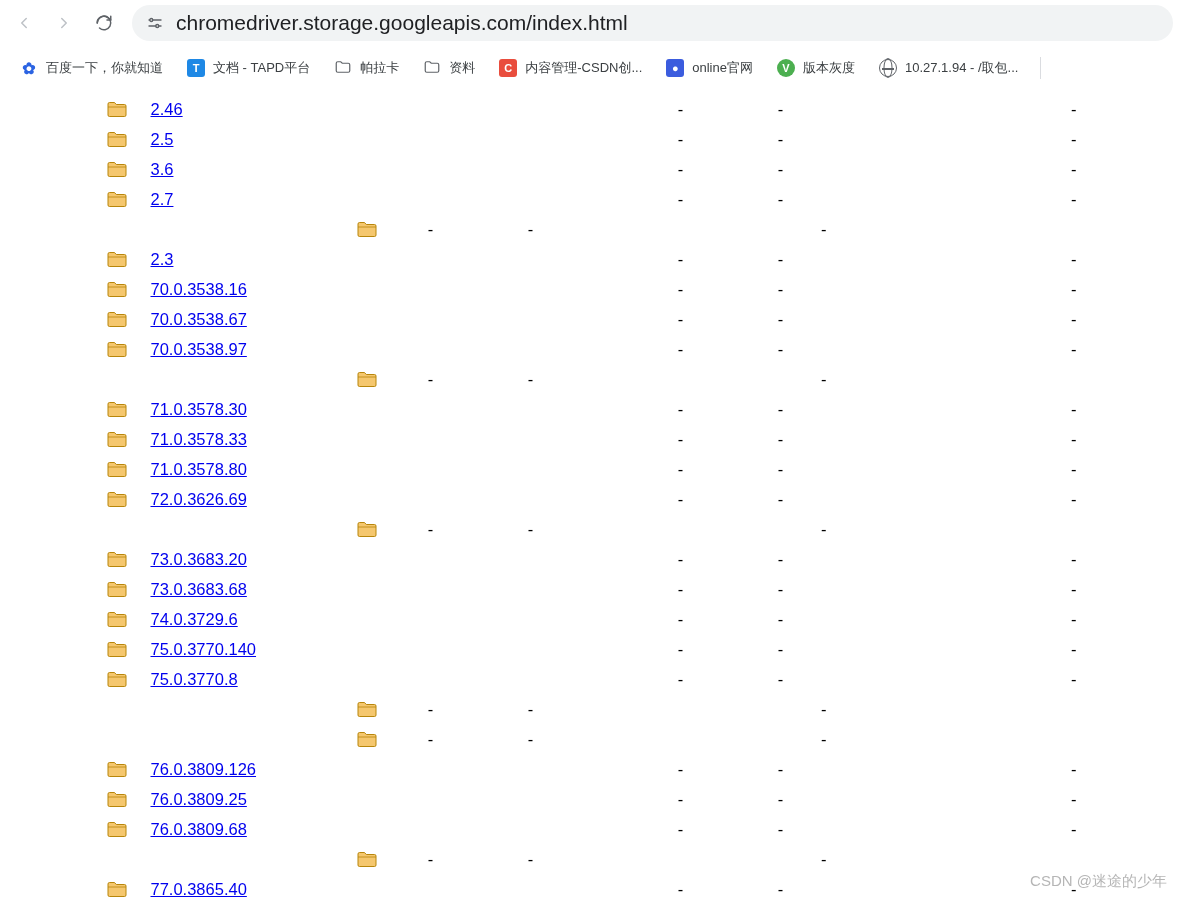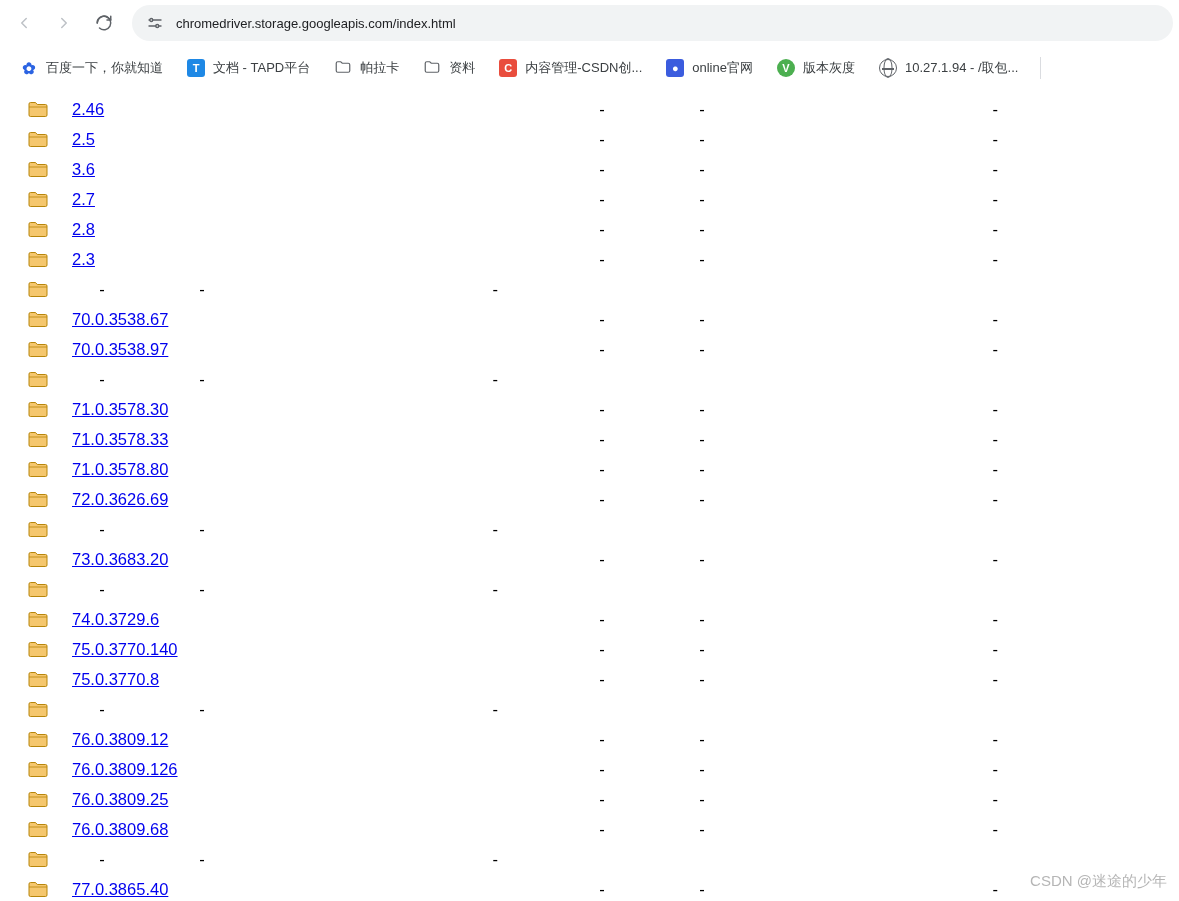--- a/index.html
+++ b/index.html
@@ -4,36 +4,36 @@
   <style>
     * { margin: 0; padding: 0; box-sizing: border-box; }
     body { font-family: Arial, "Microsoft YaHei", sans-serif; font-size: 14px; background: #fff; width: 1179px; overflow: hidden; }
     .toolbar { display: flex; align-items: center; height: 46px; padding: 0 6px; gap: 4px; }
     .nav-btn { width: 36px; height: 36px; display:flex; align-items:center; justify-content:center; border-radius:50%; color:#5f6368; cursor:pointer; }
     .nav-btn.disabled { color:#bdc1c6; cursor:default; }
     .nav-btn svg { width:18px; height:18px; stroke:currentColor; fill:none; stroke-width:2; stroke-linecap:round; stroke-linejoin:round; }
     .addr-bar { flex:1; display:flex; align-items:center; background:#f1f3f4; border-radius:22px; height:36px; padding:0 14px; margin-left:6px; gap:12px; color:#202124; }
     .site-icon { display:flex; align-items:center; color:#5f6368; }
     .site-icon svg { width:18px; height:18px; stroke:currentColor; fill:none; stroke-width:1.8; stroke-linecap:round; stroke-linejoin:round; }
-    .url-text { font-size:13px; color:#202124; }
+    .url-text { font-size:21px; color:#202124; }
     .bookmarks { display:flex; align-items:center; height:44px; padding:0 12px; gap:8px; }
     .bm-item { display:flex; align-items:center; gap:8px; padding:4px 8px; border-radius:4px; color:#3c4043; font-size:13px; white-space:nowrap; cursor:pointer; }
     .fav { width:18px; height:18px; border-radius:3px; display:flex; align-items:center; justify-content:center; font-size:11px; font-weight:bold; color:#fff; }
     .fav-baidu { color:#2b63e2; font-size:16px; background:none; }
     .fav-tapd { background:#1e88e5; }
     .fav-csdn { background:#e94d3d; }
     .fav-online { background:#3b5cde; }
     .fav-ver { background:#4caf50; border-radius:50%; }
     .fav-ip { width:18px;height:18px; border:1.6px solid #5f6368; border-radius:50%; position:relative; }
     .fav-ip::before { content:""; position:absolute; left:2px; right:2px; top:50%; height:1.6px; background:#5f6368; }
     .fav-ip::after { content:""; position:absolute; top:-1.6px; bottom:-1.6px; left:50%; width:7px; transform:translateX(-50%); border:1.6px solid #5f6368; border-radius:50%; }
     .fav-folder svg { width:18px; height:18px; fill:none; stroke:#5f6368; stroke-width:1.6; }
     .bm-divider { width:1px; height:22px; background:#dadce0; margin-left:6px; }
     .content { padding-left:24px; padding-top:4px; }
-    .row { display:flex; align-items:center; height:30px; font-size:16.5px; }
+    .row { display:flex; align-items:center; height:30px; font-size:16.5px;justify-content:center; }
     .cell-icon { width:28px; display:flex; justify-content:center; }
     .folder-icon svg { width:20px; height:17px; }
     .cell-name { width:500px; padding-left:20px; }
     .cell-name a { color:#0000EE; text-decoration:underline; cursor:pointer; }
     .cell-col { width:100px; text-align:center; color:#000; }
     .cell-col3 { width:270px; text-align:right; padding-right:24px; color:#000; }
     .watermark { position:fixed; bottom:10px; right:12px; color:rgba(120,120,120,0.55); font-size:15px; }
   </style>
 </head>
 <body>
@@ -162,21 +162,20 @@
       <div class="cell-col">-</div>
       <div class="cell-col3">-</div>
     </div>
     <div class="row">
       <div class="cell-icon folder-icon">
         <svg viewBox="0 0 20 17">
           <path d="M1 3 a1.5 1.5 0 0 1 1.5-1.5 h5 l1.8 2 h8.2 a1.5 1.5 0 0 1 1.5 1.5 v9 a1.5 1.5 0 0 1-1.5 1.5 h-15 a1.5 1.5 0 0 1-1.5-1.5 z" fill="#f5c76e" stroke="#b8860b" stroke-width="1"></path>
           <path d="M1 6 h18" stroke="#b8860b" stroke-width="0.8"></path>
         </svg>
       </div>
-      <div class="cell-name"><a>2.8</a></div>
       <div class="cell-col">-</div>
       <div class="cell-col">-</div>
       <div class="cell-col3">-</div>
     </div>
     <div class="row">
       <div class="cell-icon folder-icon">
         <svg viewBox="0 0 20 17">
           <path d="M1 3 a1.5 1.5 0 0 1 1.5-1.5 h5 l1.8 2 h8.2 a1.5 1.5 0 0 1 1.5 1.5 v9 a1.5 1.5 0 0 1-1.5 1.5 h-15 a1.5 1.5 0 0 1-1.5-1.5 z" fill="#f5c76e" stroke="#b8860b" stroke-width="1"></path>
           <path d="M1 6 h18" stroke="#b8860b" stroke-width="0.8"></path>
         </svg>
@@ -186,20 +185,21 @@
       <div class="cell-col">-</div>
       <div class="cell-col3">-</div>
     </div>
     <div class="row">
       <div class="cell-icon folder-icon">
         <svg viewBox="0 0 20 17">
           <path d="M1 3 a1.5 1.5 0 0 1 1.5-1.5 h5 l1.8 2 h8.2 a1.5 1.5 0 0 1 1.5 1.5 v9 a1.5 1.5 0 0 1-1.5 1.5 h-15 a1.5 1.5 0 0 1-1.5-1.5 z" fill="#f5c76e" stroke="#b8860b" stroke-width="1"></path>
           <path d="M1 6 h18" stroke="#b8860b" stroke-width="0.8"></path>
         </svg>
       </div>
+      <div class="cell-name"><a>70.0.3538.16</a></div>
       <div class="cell-col">-</div>
       <div class="cell-col">-</div>
       <div class="cell-col3">-</div>
     </div>
     <div class="row">
       <div class="cell-icon folder-icon">
         <svg viewBox="0 0 20 17">
           <path d="M1 3 a1.5 1.5 0 0 1 1.5-1.5 h5 l1.8 2 h8.2 a1.5 1.5 0 0 1 1.5 1.5 v9 a1.5 1.5 0 0 1-1.5 1.5 h-15 a1.5 1.5 0 0 1-1.5-1.5 z" fill="#f5c76e" stroke="#b8860b" stroke-width="1"></path>
           <path d="M1 6 h18" stroke="#b8860b" stroke-width="0.8"></path>
         </svg>
@@ -303,20 +303,21 @@
       <div class="cell-col">-</div>
       <div class="cell-col3">-</div>
     </div>
     <div class="row">
       <div class="cell-icon folder-icon">
         <svg viewBox="0 0 20 17">
           <path d="M1 3 a1.5 1.5 0 0 1 1.5-1.5 h5 l1.8 2 h8.2 a1.5 1.5 0 0 1 1.5 1.5 v9 a1.5 1.5 0 0 1-1.5 1.5 h-15 a1.5 1.5 0 0 1-1.5-1.5 z" fill="#f5c76e" stroke="#b8860b" stroke-width="1"></path>
           <path d="M1 6 h18" stroke="#b8860b" stroke-width="0.8"></path>
         </svg>
       </div>
+      <div class="cell-name"><a>73.0.3683.68</a></div>
       <div class="cell-col">-</div>
       <div class="cell-col">-</div>
       <div class="cell-col3">-</div>
     </div>
     <div class="row">
       <div class="cell-icon folder-icon">
         <svg viewBox="0 0 20 17">
           <path d="M1 3 a1.5 1.5 0 0 1 1.5-1.5 h5 l1.8 2 h8.2 a1.5 1.5 0 0 1 1.5 1.5 v9 a1.5 1.5 0 0 1-1.5 1.5 h-15 a1.5 1.5 0 0 1-1.5-1.5 z" fill="#f5c76e" stroke="#b8860b" stroke-width="1"></path>
           <path d="M1 6 h18" stroke="#b8860b" stroke-width="0.8"></path>
         </svg>
@@ -361,21 +362,20 @@
       <div class="cell-col">-</div>
       <div class="cell-col3">-</div>
     </div>
     <div class="row">
       <div class="cell-icon folder-icon">
         <svg viewBox="0 0 20 17">
           <path d="M1 3 a1.5 1.5 0 0 1 1.5-1.5 h5 l1.8 2 h8.2 a1.5 1.5 0 0 1 1.5 1.5 v9 a1.5 1.5 0 0 1-1.5 1.5 h-15 a1.5 1.5 0 0 1-1.5-1.5 z" fill="#f5c76e" stroke="#b8860b" stroke-width="1"></path>
           <path d="M1 6 h18" stroke="#b8860b" stroke-width="0.8"></path>
         </svg>
       </div>
-      <div class="cell-name"><a>76.0.3809.12</a></div>
       <div class="cell-col">-</div>
       <div class="cell-col">-</div>
       <div class="cell-col3">-</div>
     </div>
     <div class="row">
       <div class="cell-icon folder-icon">
         <svg viewBox="0 0 20 17">
           <path d="M1 3 a1.5 1.5 0 0 1 1.5-1.5 h5 l1.8 2 h8.2 a1.5 1.5 0 0 1 1.5 1.5 v9 a1.5 1.5 0 0 1-1.5 1.5 h-15 a1.5 1.5 0 0 1-1.5-1.5 z" fill="#f5c76e" stroke="#b8860b" stroke-width="1"></path>
           <path d="M1 6 h18" stroke="#b8860b" stroke-width="0.8"></path>
         </svg>

